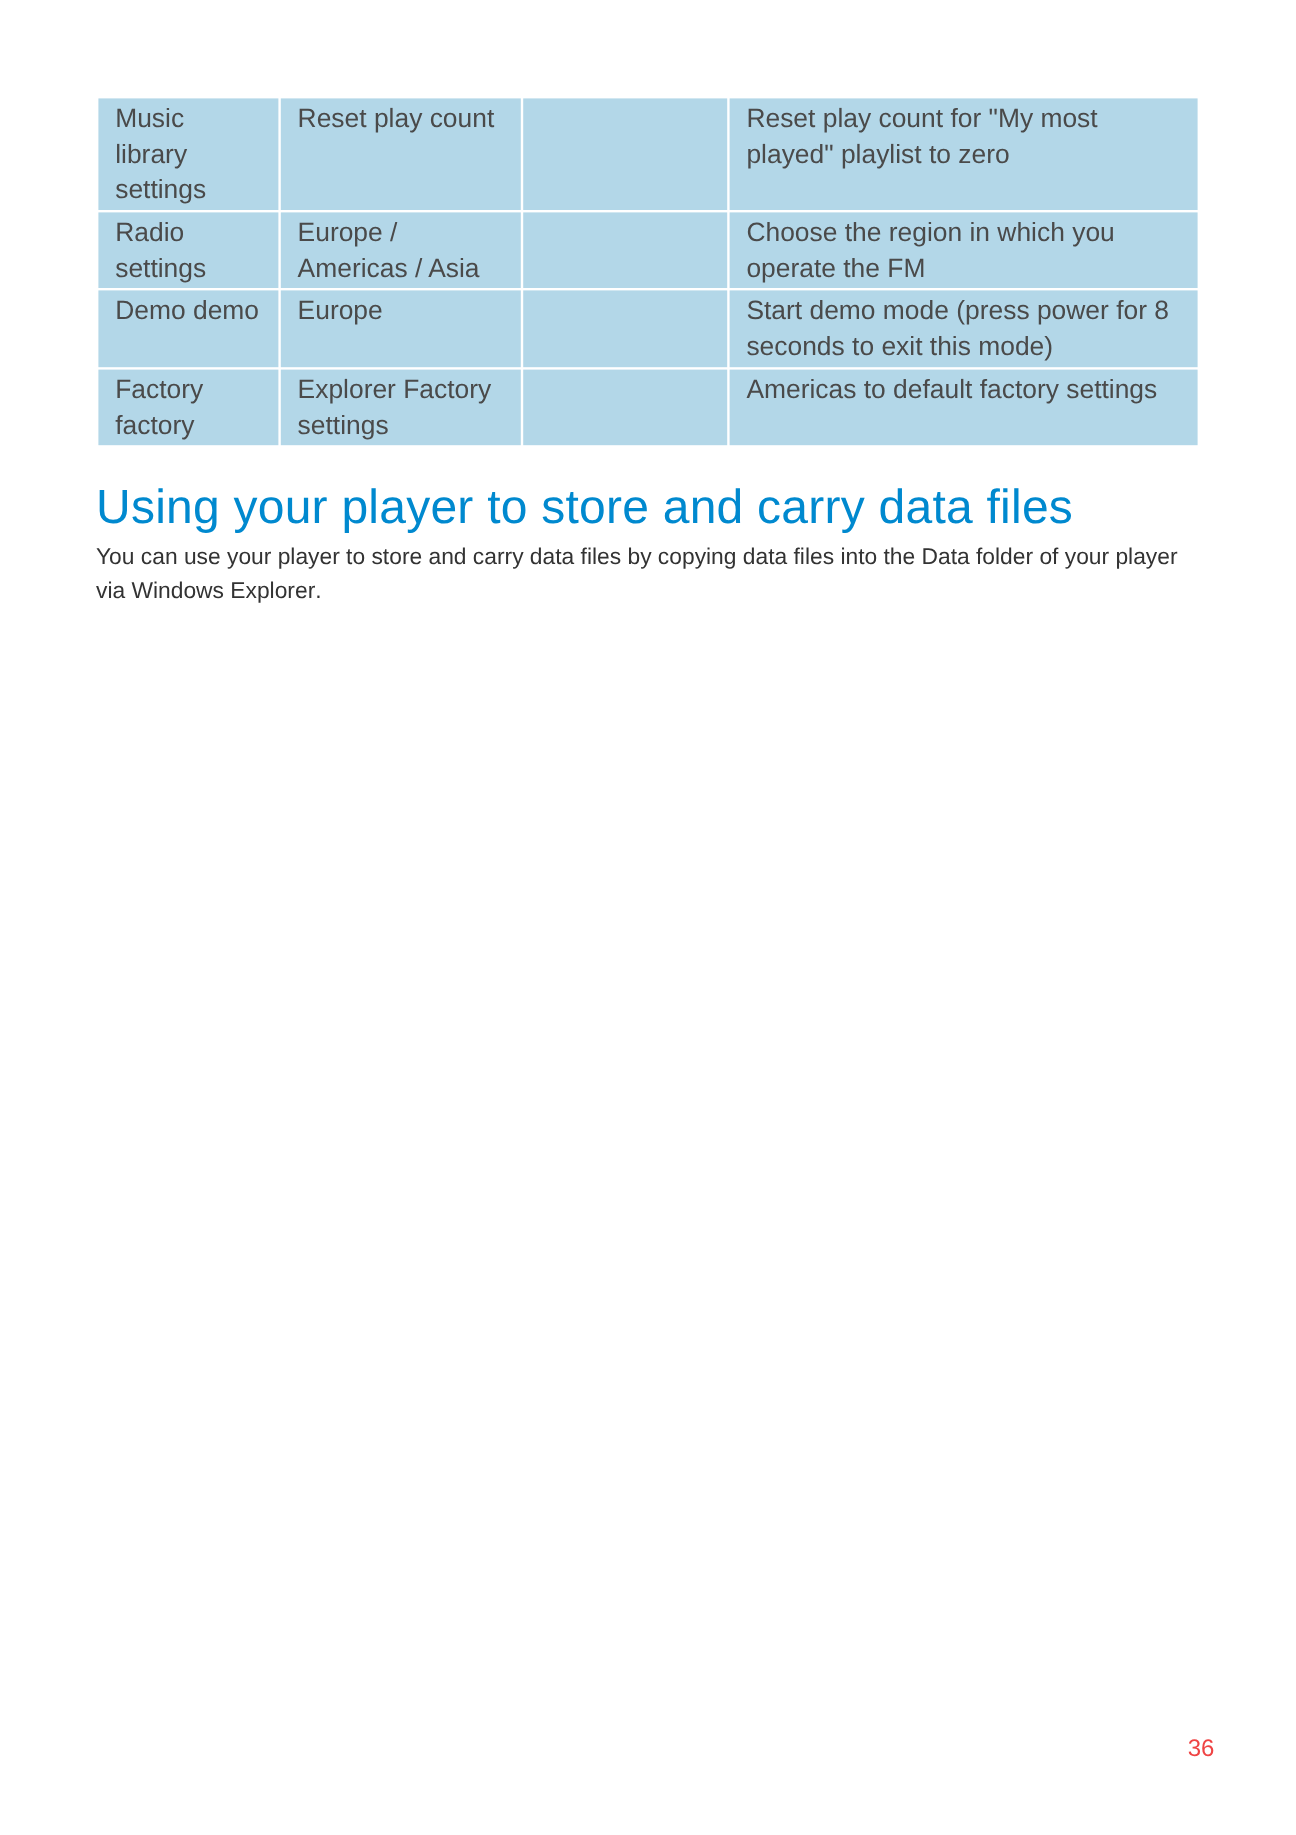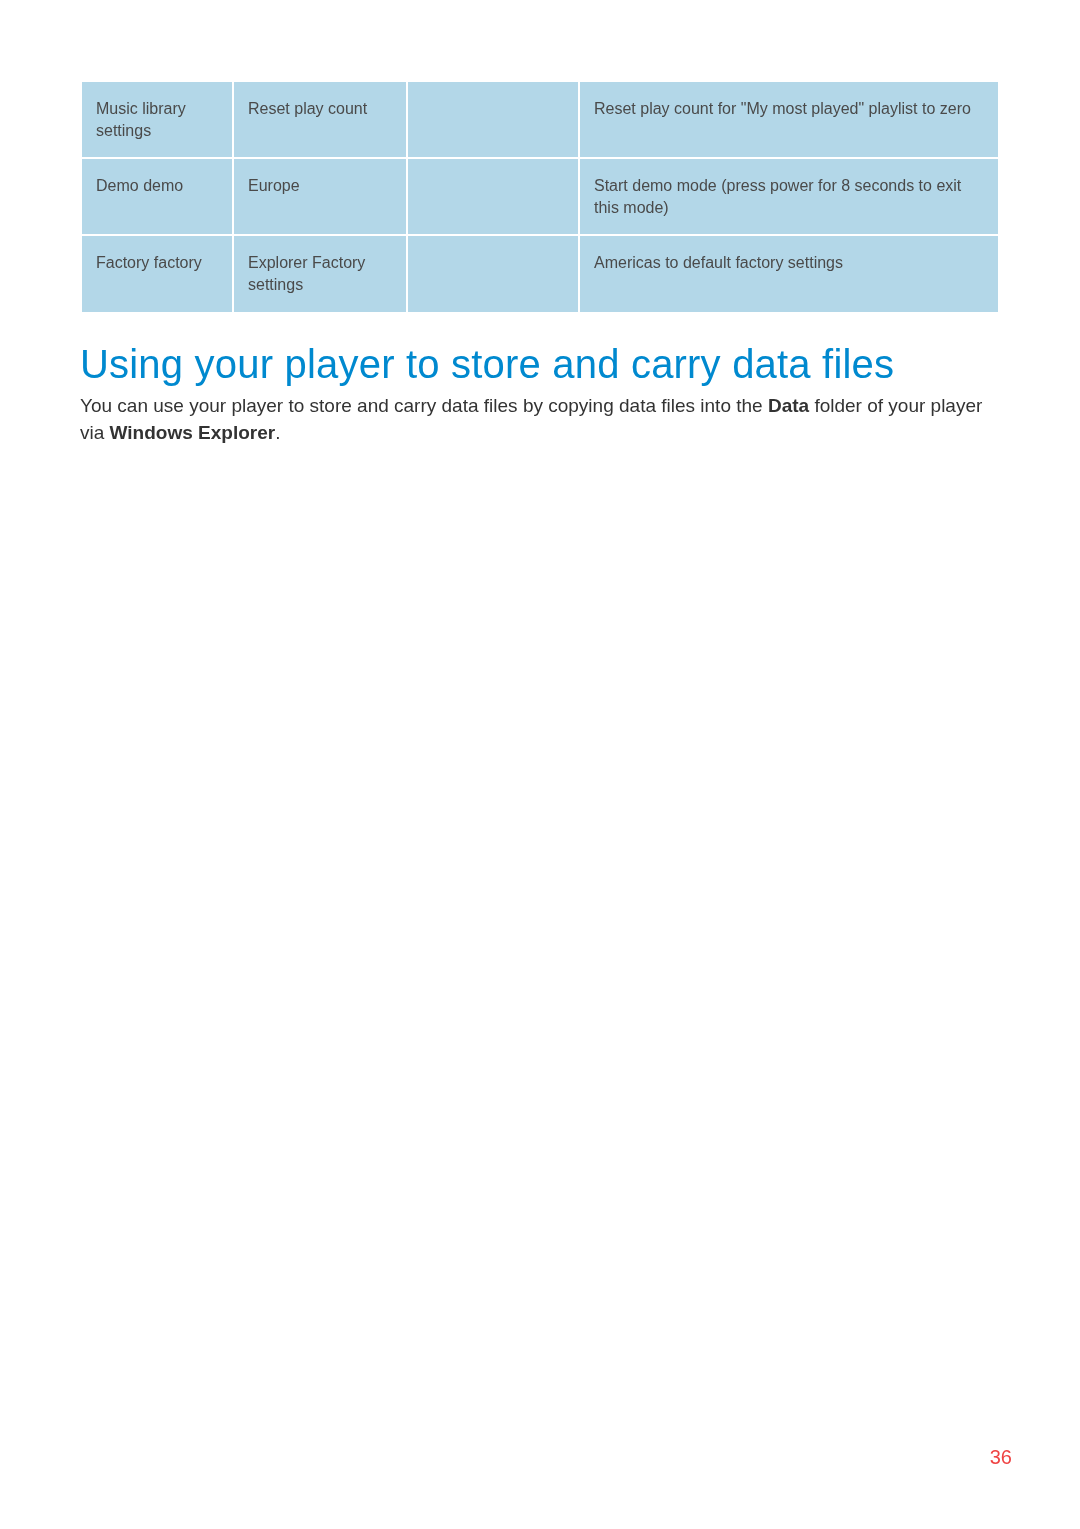--- a/index.html
+++ b/index.html
@@ -17,32 +17,32 @@
       color: #333;
       font-weight: 300;
     }
     .settings-table {
       width: 100%;
       border-collapse: separate;
       border-spacing: 2px 2px;
     }
     .settings-table td {
       background: #b3d7e8;
-      padding: 16px 14px;
+      padding: 2px 14px;
       vertical-align: top;
-      font-size: 16px;
+      font-size: 22px;
       color: #4a4a4a;
       font-weight: 300;
       line-height: 1.35;
     }
     .settings-table td.col1 {
       width: 150px;
     }
     .settings-table td.col2 {
-      width: 172px;
+      width: 200px;
     }
     .settings-table td.col3 {
       width: 170px;
     }
     .settings-table td.col4 {
       width: auto;
     }
     h1.section-heading {
       font-size: 40px;
       color: #0089cf;
@@ -51,41 +51,47 @@
       margin-bottom: 5px;
       letter-spacing: 0.2px;
     }
     p.body-text {
       font-size: 19px;
       color: #333;
       font-weight: 300;
       line-height: 1.45;
     }
     p.body-text .bold {
-      font-weight: 700;
+      font-weight: 400;
     }
     .page-number {
       position: absolute;
       bottom: 60px;
       right: 68px;
       font-size: 20px;
       color: #ef4444;
       margin-top: 44px;
     }
   </style>
 </head>
 <body>
 
 <table class="settings-table">
   <tbody>
     <tr>
       <td class="col1">Music library settings</td>
       <td class="col2">Reset play count</td>
       <td class="col3"></td>
       <td class="col4">Reset play count for "My most played" playlist to zero</td>
+    </tr>
+    <tr>
+      <td class="col1">Radio settings</td>
+      <td class="col2">Europe / Americas / Asia</td>
+      <td class="col3"></td>
+      <td class="col4">Choose the region in which you operate the FM</td>
     </tr>
     <tr>
       <td class="col1">Demo demo</td>
       <td class="col2">Europe</td>
       <td class="col3"></td>
       <td class="col4">Start demo mode (press power for 8 seconds to exit this mode)</td>
     </tr>
     <tr>
       <td class="col1">Factory factory</td>
       <td class="col2">Explorer Factory settings</td>

